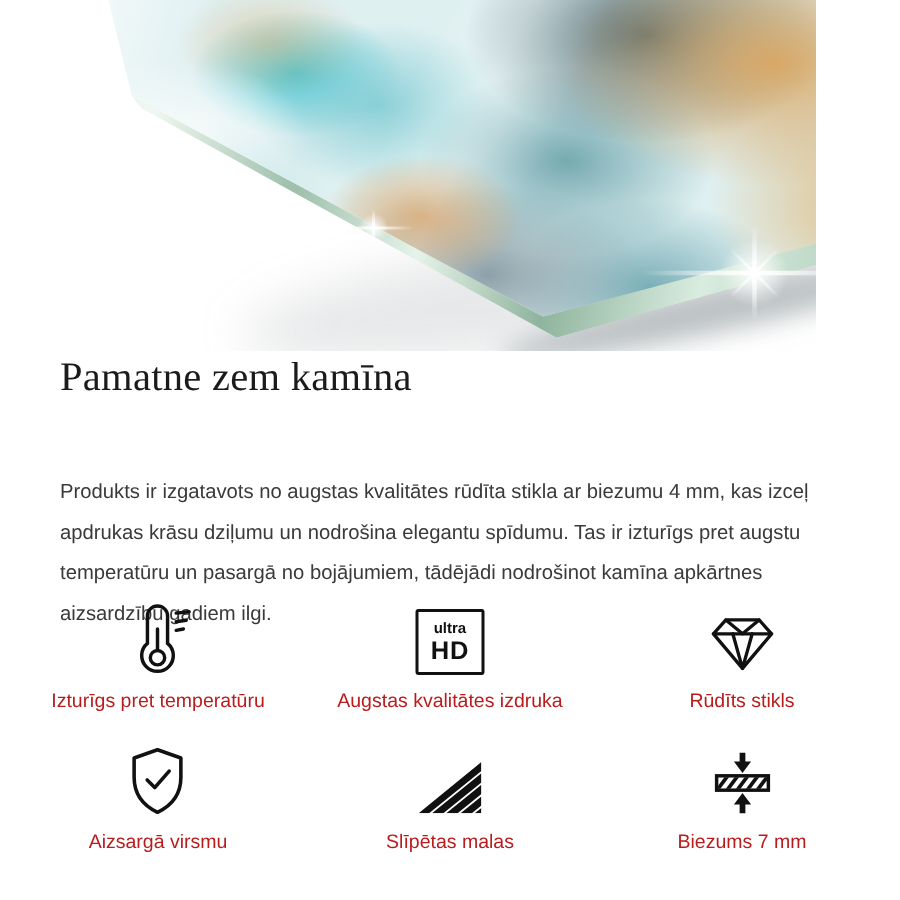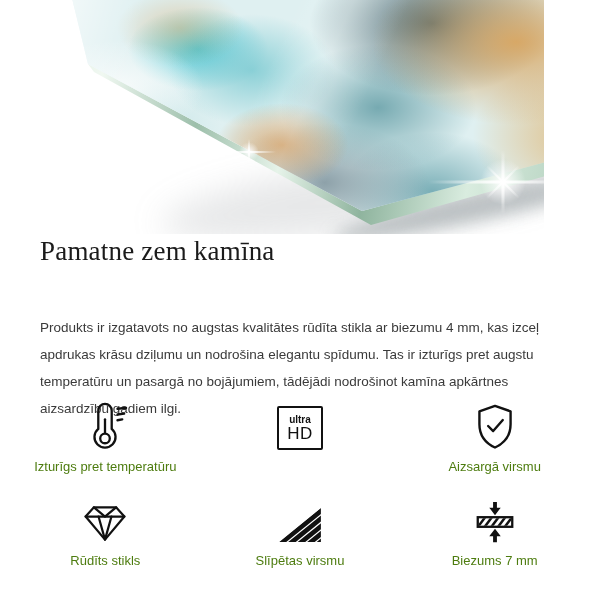--- a/index.html
+++ b/index.html
@@ -143,42 +143,42 @@
     text-align: center;
   }
   .feature .icon-wrap {
     height: 48px;
     display: flex;
     align-items: flex-end;
   }
   .feature .label {
     margin-top: 9px;
     font-size: 13px;
-    color: #4d7c0f;
+    color: #b91c1c;
     white-space: nowrap;
   }
   .hd-box {
     width: 46px; height: 44px;
     border: 2.5px solid #111;
     border-radius: 2px;
     display: flex;
     flex-direction: column;
     align-items: center;
     justify-content: center;
     color: #111;
     background: #fff;
   }
   .hd-box .hd-top {
     font-size: 10px;
     font-weight: bold;
     line-height: 11px;
   }
   .hd-box .hd-bottom {
     font-size: 17px;
-    font-weight: normal;
+    font-weight: bold;
     line-height: 18px;
     letter-spacing: 0.5px;
   }
 </style>
 </head>
 <body>
 
 <div class="page">
 
   <div class="hero">
@@ -223,63 +223,64 @@
       <div class="label">Izturīgs pret temperatūru</div>
     </div>
 
     <div class="feature">
       <div class="icon-wrap">
         <div class="hd-box">
           <div class="hd-top">ultra</div>
           <div class="hd-bottom">HD</div>
         </div>
       </div>
-    </div>
-
-    <div class="feature">
-      <div class="icon-wrap">
-        <svg width="44" height="48" viewBox="0 0 48 52" fill="none" stroke="#111" stroke-width="2.6" stroke-linecap="round" stroke-linejoin="round">
-          <path d="M24 4 L41 10 V24 C41 37 33.5 45 24 49.5 C14.5 45 7 37 7 24 V10 Z"></path>
-          <path d="M16.5 26 L22 31.5 L32.5 19.5"></path>
-        </svg>
-      </div>
-      <div class="label">Aizsargā virsmu</div>
+      <div class="label">Augstas kvalitātes izdruka</div>
     </div>
 
     <div class="feature">
       <div class="icon-wrap">
         <svg width="48" height="42" viewBox="0 0 52 44" fill="none" stroke="#111" stroke-width="2.4" stroke-linecap="round" stroke-linejoin="round">
           <path d="M14 5 L38 5 L47 15 L26 40 L5 15 Z"></path>
           <line x1="5" y1="15" x2="47" y2="15"></line>
           <path d="M14 5 L26 15 L38 5"></path>
           <path d="M19 15 L26 40 L33 15"></path>
         </svg>
       </div>
       <div class="label">Rūdīts stikls</div>
+    </div>
+
+    <div class="feature">
+      <div class="icon-wrap">
+        <svg width="44" height="48" viewBox="0 0 48 52" fill="none" stroke="#111" stroke-width="2.6" stroke-linecap="round" stroke-linejoin="round">
+          <path d="M24 4 L41 10 V24 C41 37 33.5 45 24 49.5 C14.5 45 7 37 7 24 V10 Z"></path>
+          <path d="M16.5 26 L22 31.5 L32.5 19.5"></path>
+        </svg>
+      </div>
+      <div class="label">Aizsargā virsmu</div>
     </div>
 
     <div class="feature">
       <div class="icon-wrap">
         <svg width="46" height="38" viewBox="0 0 48 40">
           <defs>
             <clipPath id="triClip">
                 <path d="M2 38 L46 38 L46 2 Z"></path>
               </clipPath>
           </defs>
           <g clip-path="url(#triClip)" stroke="#111" stroke-width="5">
             <line x1="-12" y1="44" x2="40" y2="2"></line>
             <line x1="-2" y1="44" x2="50" y2="2"></line>
             <line x1="8" y1="44" x2="60" y2="2"></line>
             <line x1="18" y1="44" x2="70" y2="2"></line>
             <line x1="28" y1="44" x2="80" y2="2"></line>
             <line x1="38" y1="44" x2="90" y2="2"></line>
           </g>
         </svg>
       </div>
-      <div class="label">Slīpētas virsmu</div>
+      <div class="label">Slīpētas malas</div>
     </div>
 
     <div class="feature">
       <div class="icon-wrap">
         <svg width="46" height="44" viewBox="0 0 48 44">
           <defs>
             <clipPath id="barClip">
                 <rect x="7" y="18" width="34" height="8"></rect>
               </clipPath>
           </defs>

